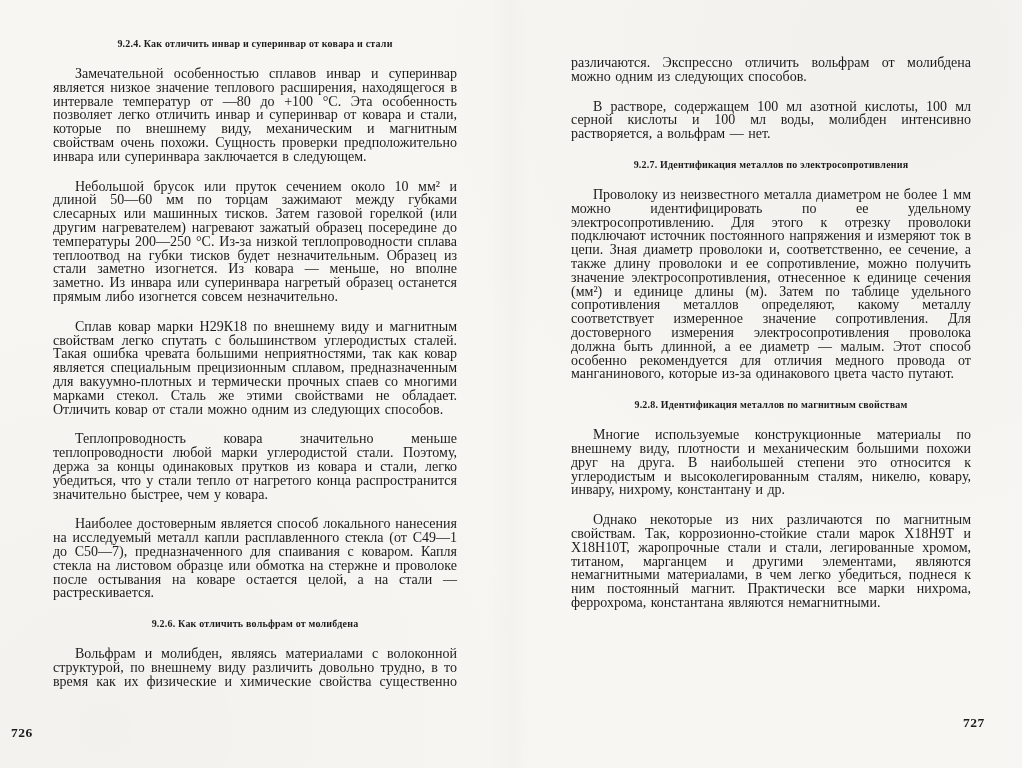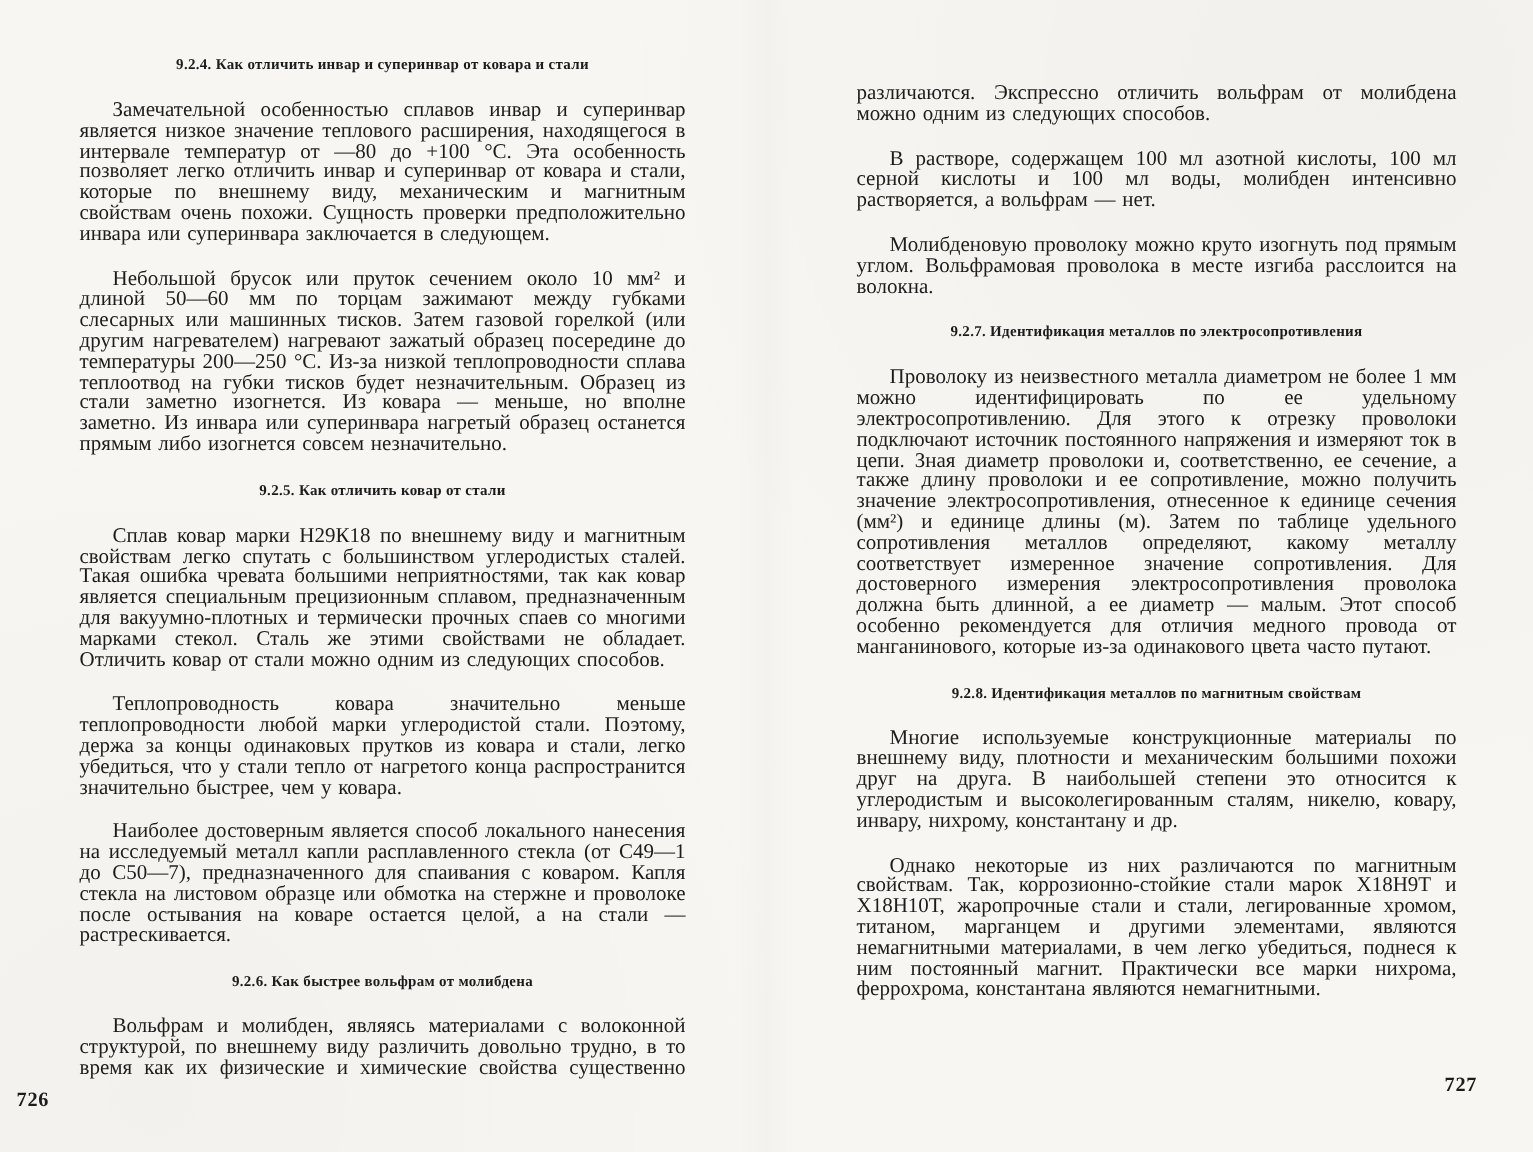--- a/index.html
+++ b/index.html
@@ -57,35 +57,33 @@
 <body>
 
 <div class="spread">
   <div class="column left" id="left-content">
       <div class="section">
         <div class="heading">9.2.4. Как отличить инвар и суперинвар от ковара и стали</div>
         <p class="para">Замечательной особенностью сплавов инвар и суперинвар является низкое значение теплового расширения, находящегося в интервале температур от —80 до +100 °С. Эта особенность позволяет легко отличить инвар и суперинвар от ковара и стали, которые по внешнему виду, механическим и магнитным свойствам очень похожи. Сущность проверки предположительно инвара или суперинвара заключается в следующем.</p>
         <p class="para">Небольшой брусок или пруток сечением около 10 мм² и длиной 50—60 мм по торцам зажимают между губками слесарных или машинных тисков. Затем газовой горелкой (или другим нагревателем) нагревают зажатый образец посередине до температуры 200—250 °С. Из-за низкой теплопроводности сплава теплоотвод на губки тисков будет незначительным. Образец из стали заметно изогнется. Из ковара — меньше, но вполне заметно. Из инвара или суперинвара нагретый образец останется прямым либо изогнется совсем незначительно.</p>
       </div>
       <div class="section">
-        <div class="heading">9.2.5. Как отличить ковар от стали</div>
         <p class="para">Сплав ковар марки Н29К18 по внешнему виду и магнитным свойствам легко спутать с большинством углеродистых сталей. Такая ошибка чревата большими неприятностями, так как ковар является специальным прецизионным сплавом, предназначенным для вакуумно-плотных и термически прочных спаев со многими марками стекол. Сталь же этими свойствами не обладает. Отличить ковар от стали можно одним из следующих способов.</p>
         <p class="para">Теплопроводность ковара значительно меньше теплопроводности любой марки углеродистой стали. Поэтому, держа за концы одинаковых прутков из ковара и стали, легко убедиться, что у стали тепло от нагретого конца распространится значительно быстрее, чем у ковара.</p>
         <p class="para">Наиболее достоверным является способ локального нанесения на исследуемый металл капли расплавленного стекла (от С49—1 до С50—7), предназначенного для спаивания с коваром. Капля стекла на листовом образце или обмотка на стержне и проволоке после остывания на коваре остается целой, а на стали — растрескивается.</p>
       </div>
       <div class="section">
-        <div class="heading">9.2.6. Как быстрее вольфрам от молибдена</div>
+        <div class="heading">9.2.6. Как отличить вольфрам от молибдена</div>
         <p class="para cut">Вольфрам и молибден, являясь материалами с волоконной структурой, по внешнему виду различить довольно трудно, в то время как их физические и химические свойства существенно</p>
       </div>
     </div>
   <div class="column right" id="right-content">
       <div class="section">
         <p class="para no-indent">различаются. Экспрессно отличить вольфрам от молибдена можно одним из следующих способов.</p>
         <p class="para">В растворе, содержащем 100 мл азотной кислоты, 100 мл серной кислоты и 100 мл воды, молибден интенсивно растворяется, а вольфрам — нет.</p>
-        <p class="para">Молибденовую проволоку можно круто изогнуть под прямым углом. Вольфрамовая проволока в месте изгиба расслоится на волокна.</p>
       </div>
       <div class="section">
         <div class="heading">9.2.7. Идентификация металлов по  электросопротивления</div>
         <p class="para">Проволоку из неизвестного металла диаметром не более 1 мм можно идентифицировать по ее удельному электросопротивлению. Для этого к отрезку проволоки подключают источник постоянного напряжения и измеряют ток в цепи. Зная диаметр проволоки и, соответственно, ее сечение, а также длину проволоки и ее сопротивление, можно получить значение электросопротивления, отнесенное к единице сечения (мм²) и единице длины (м). Затем по таблице удельного сопротивления металлов определяют, какому металлу соответствует измеренное значение сопротивления. Для достоверного измерения электросопротивления проволока должна быть длинной, а ее диаметр — малым. Этот способ особенно рекомендуется для отличия медного провода от манганинового, которые из-за одинакового цвета часто путают.</p>
       </div>
       <div class="section">
         <div class="heading">9.2.8. Идентификация металлов по магнитным свойствам</div>
         <p class="para">Многие используемые конструкционные материалы по внешнему виду, плотности и механическим большими похожи друг на друга. В наибольшей степени это относится к углеродистым и высоколегированным сталям, никелю, ковару, инвару, нихрому, константану и др.</p>
         <p class="para">Однако некоторые из них различаются по магнитным свойствам. Так, коррозионно-стойкие стали марок Х18Н9Т и Х18Н10Т, жаропрочные стали и стали, легированные хромом, титаном, марганцем и другими элементами, являются немагнитными материалами, в чем легко убедиться, поднеся к ним постоянный магнит. Практически все марки нихрома, феррохрома, константана являются немагнитными.</p>
       </div>

